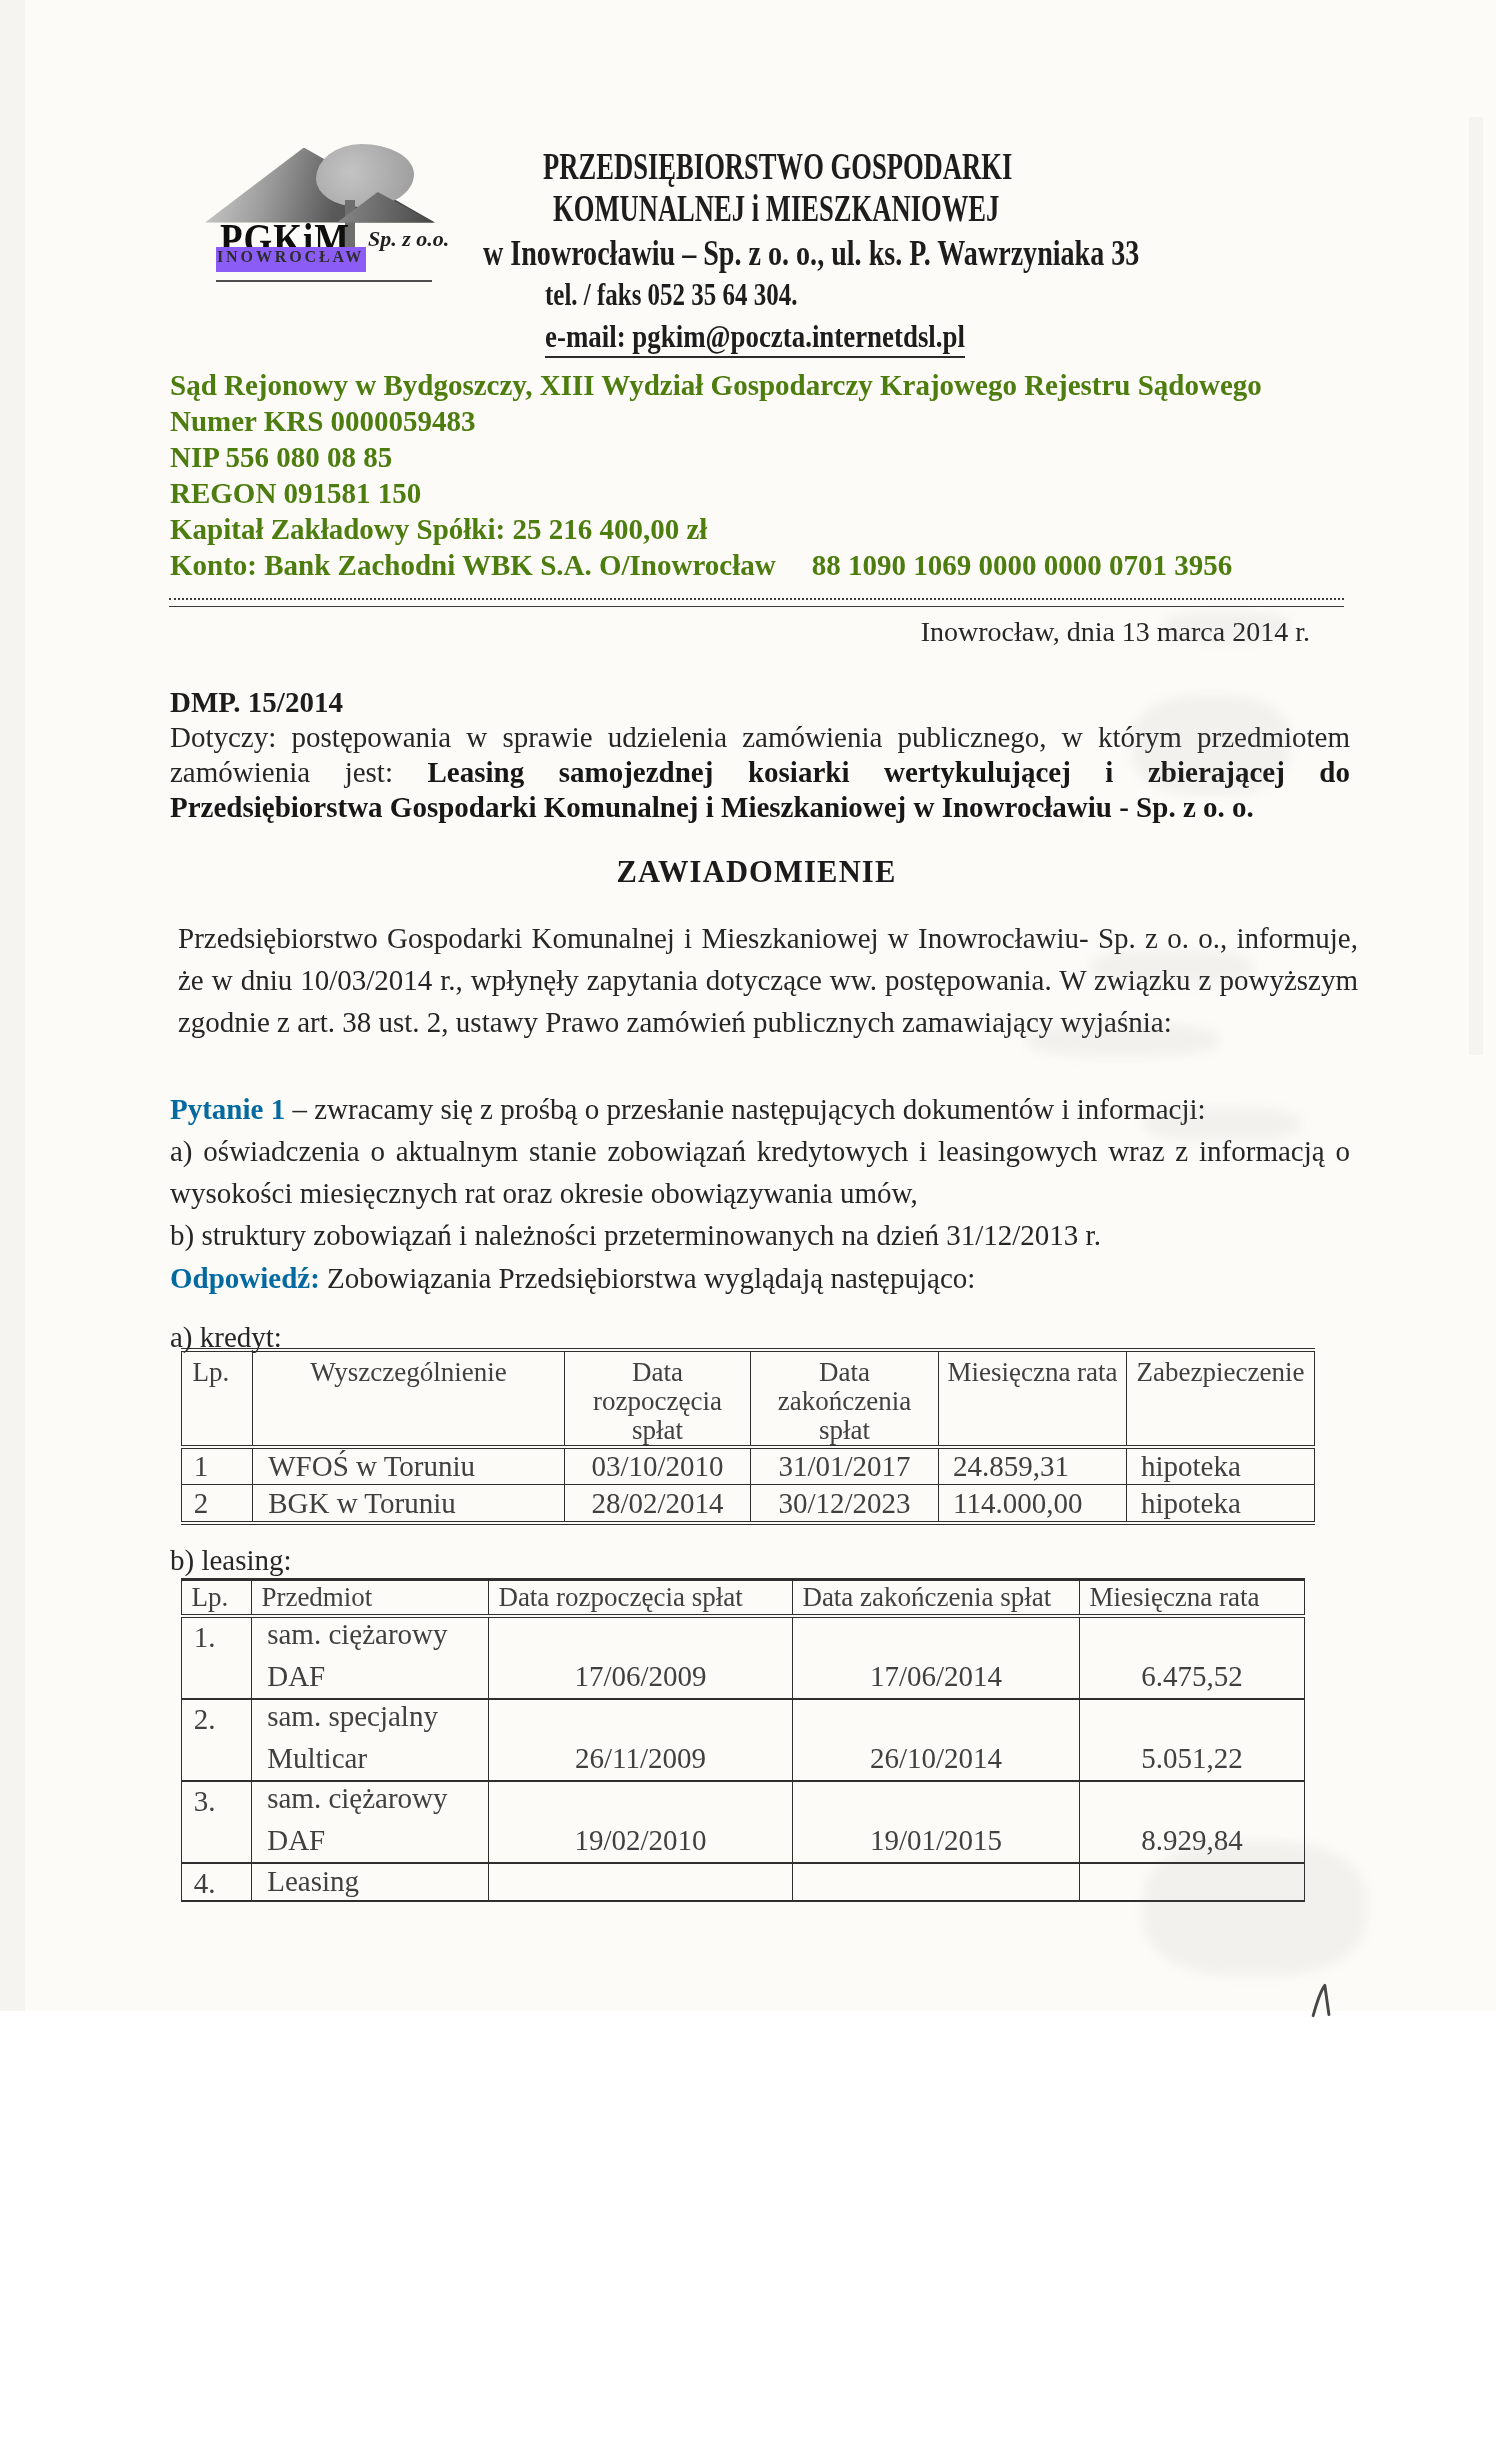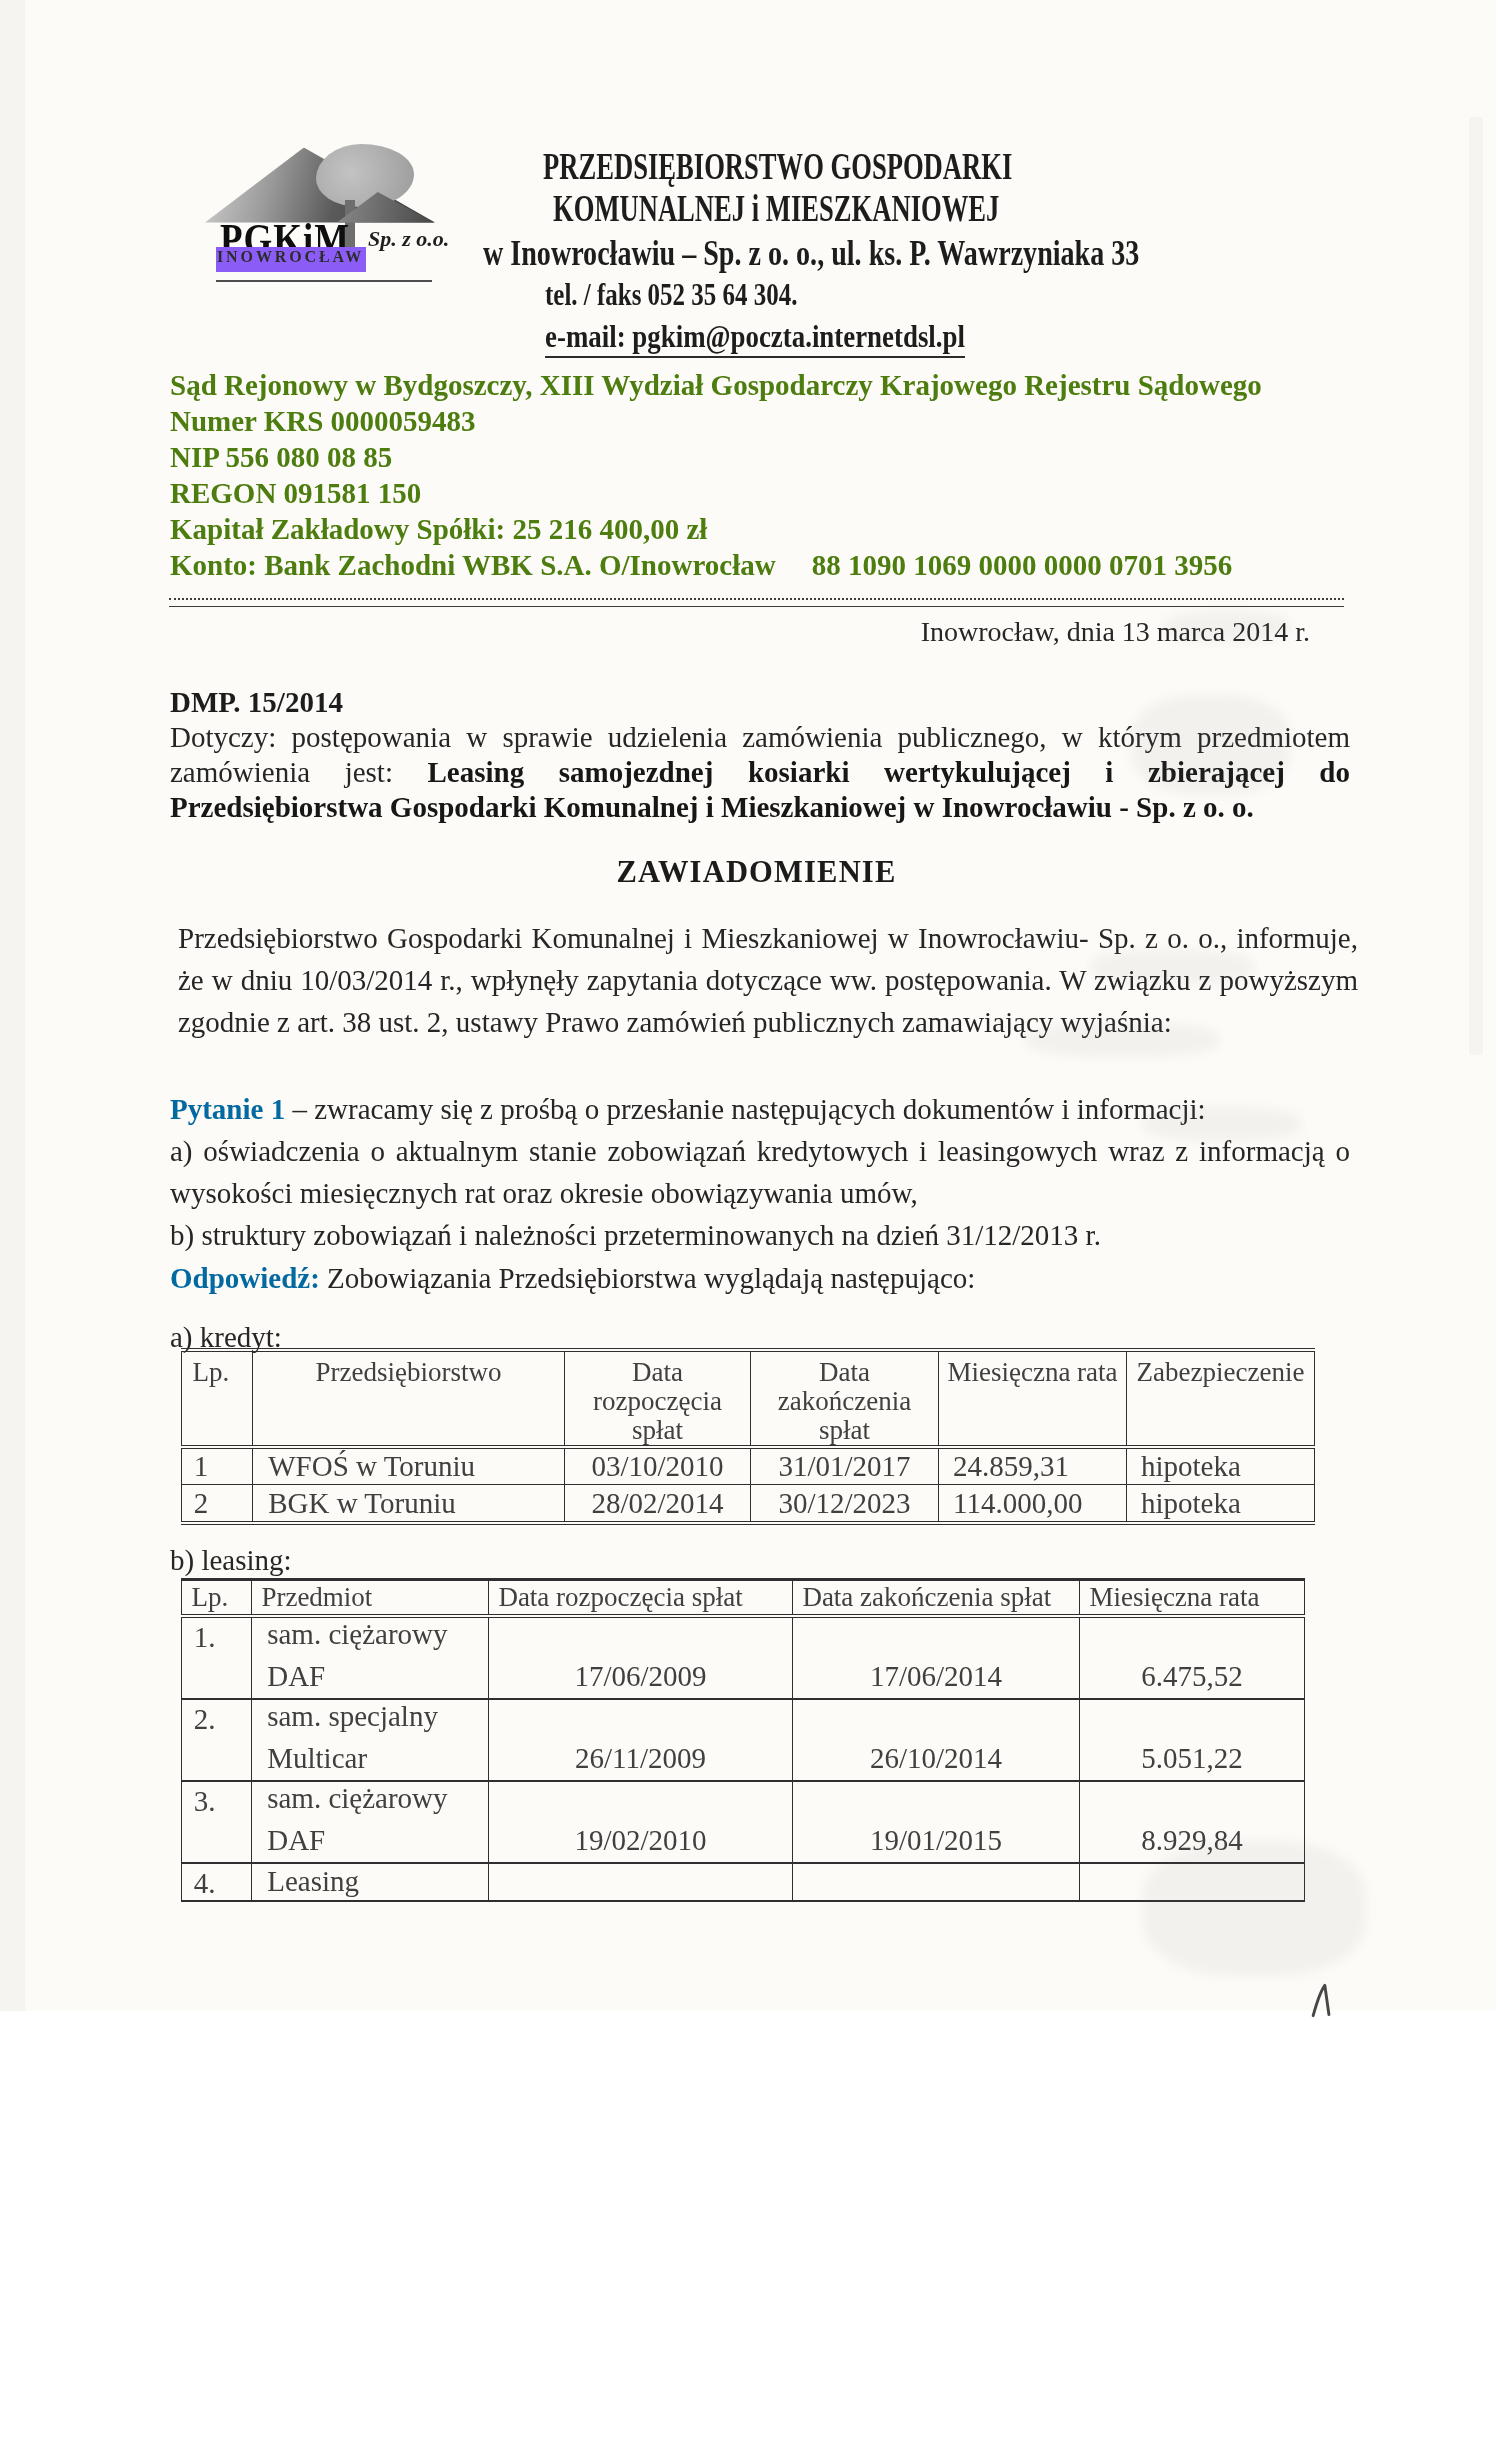--- a/index.html
+++ b/index.html
@@ -153,21 +153,21 @@
         <col style="width:71px">
         <col style="width:312px">
         <col style="width:186px">
         <col style="width:188px">
         <col style="width:188px">
         <col style="width:188px">
       </colgroup>
     <thead>
       <tr>
         <th class="h-lp">Lp.</th>
-        <th>Przedsiębiorstwo</th>
+        <th>Wyszczególnienie</th>
         <th>Data rozpoczęcia spłat</th>
         <th>Data zakończenia spłat</th>
         <th>Miesięczna rata</th>
         <th>Zabezpieczenie</th>
       </tr>
     </thead>
     <tbody>
       <tr>
         <td class="c-lp">1</td>
         <td class="c-name">WFOŚ w Toruniu</td>

